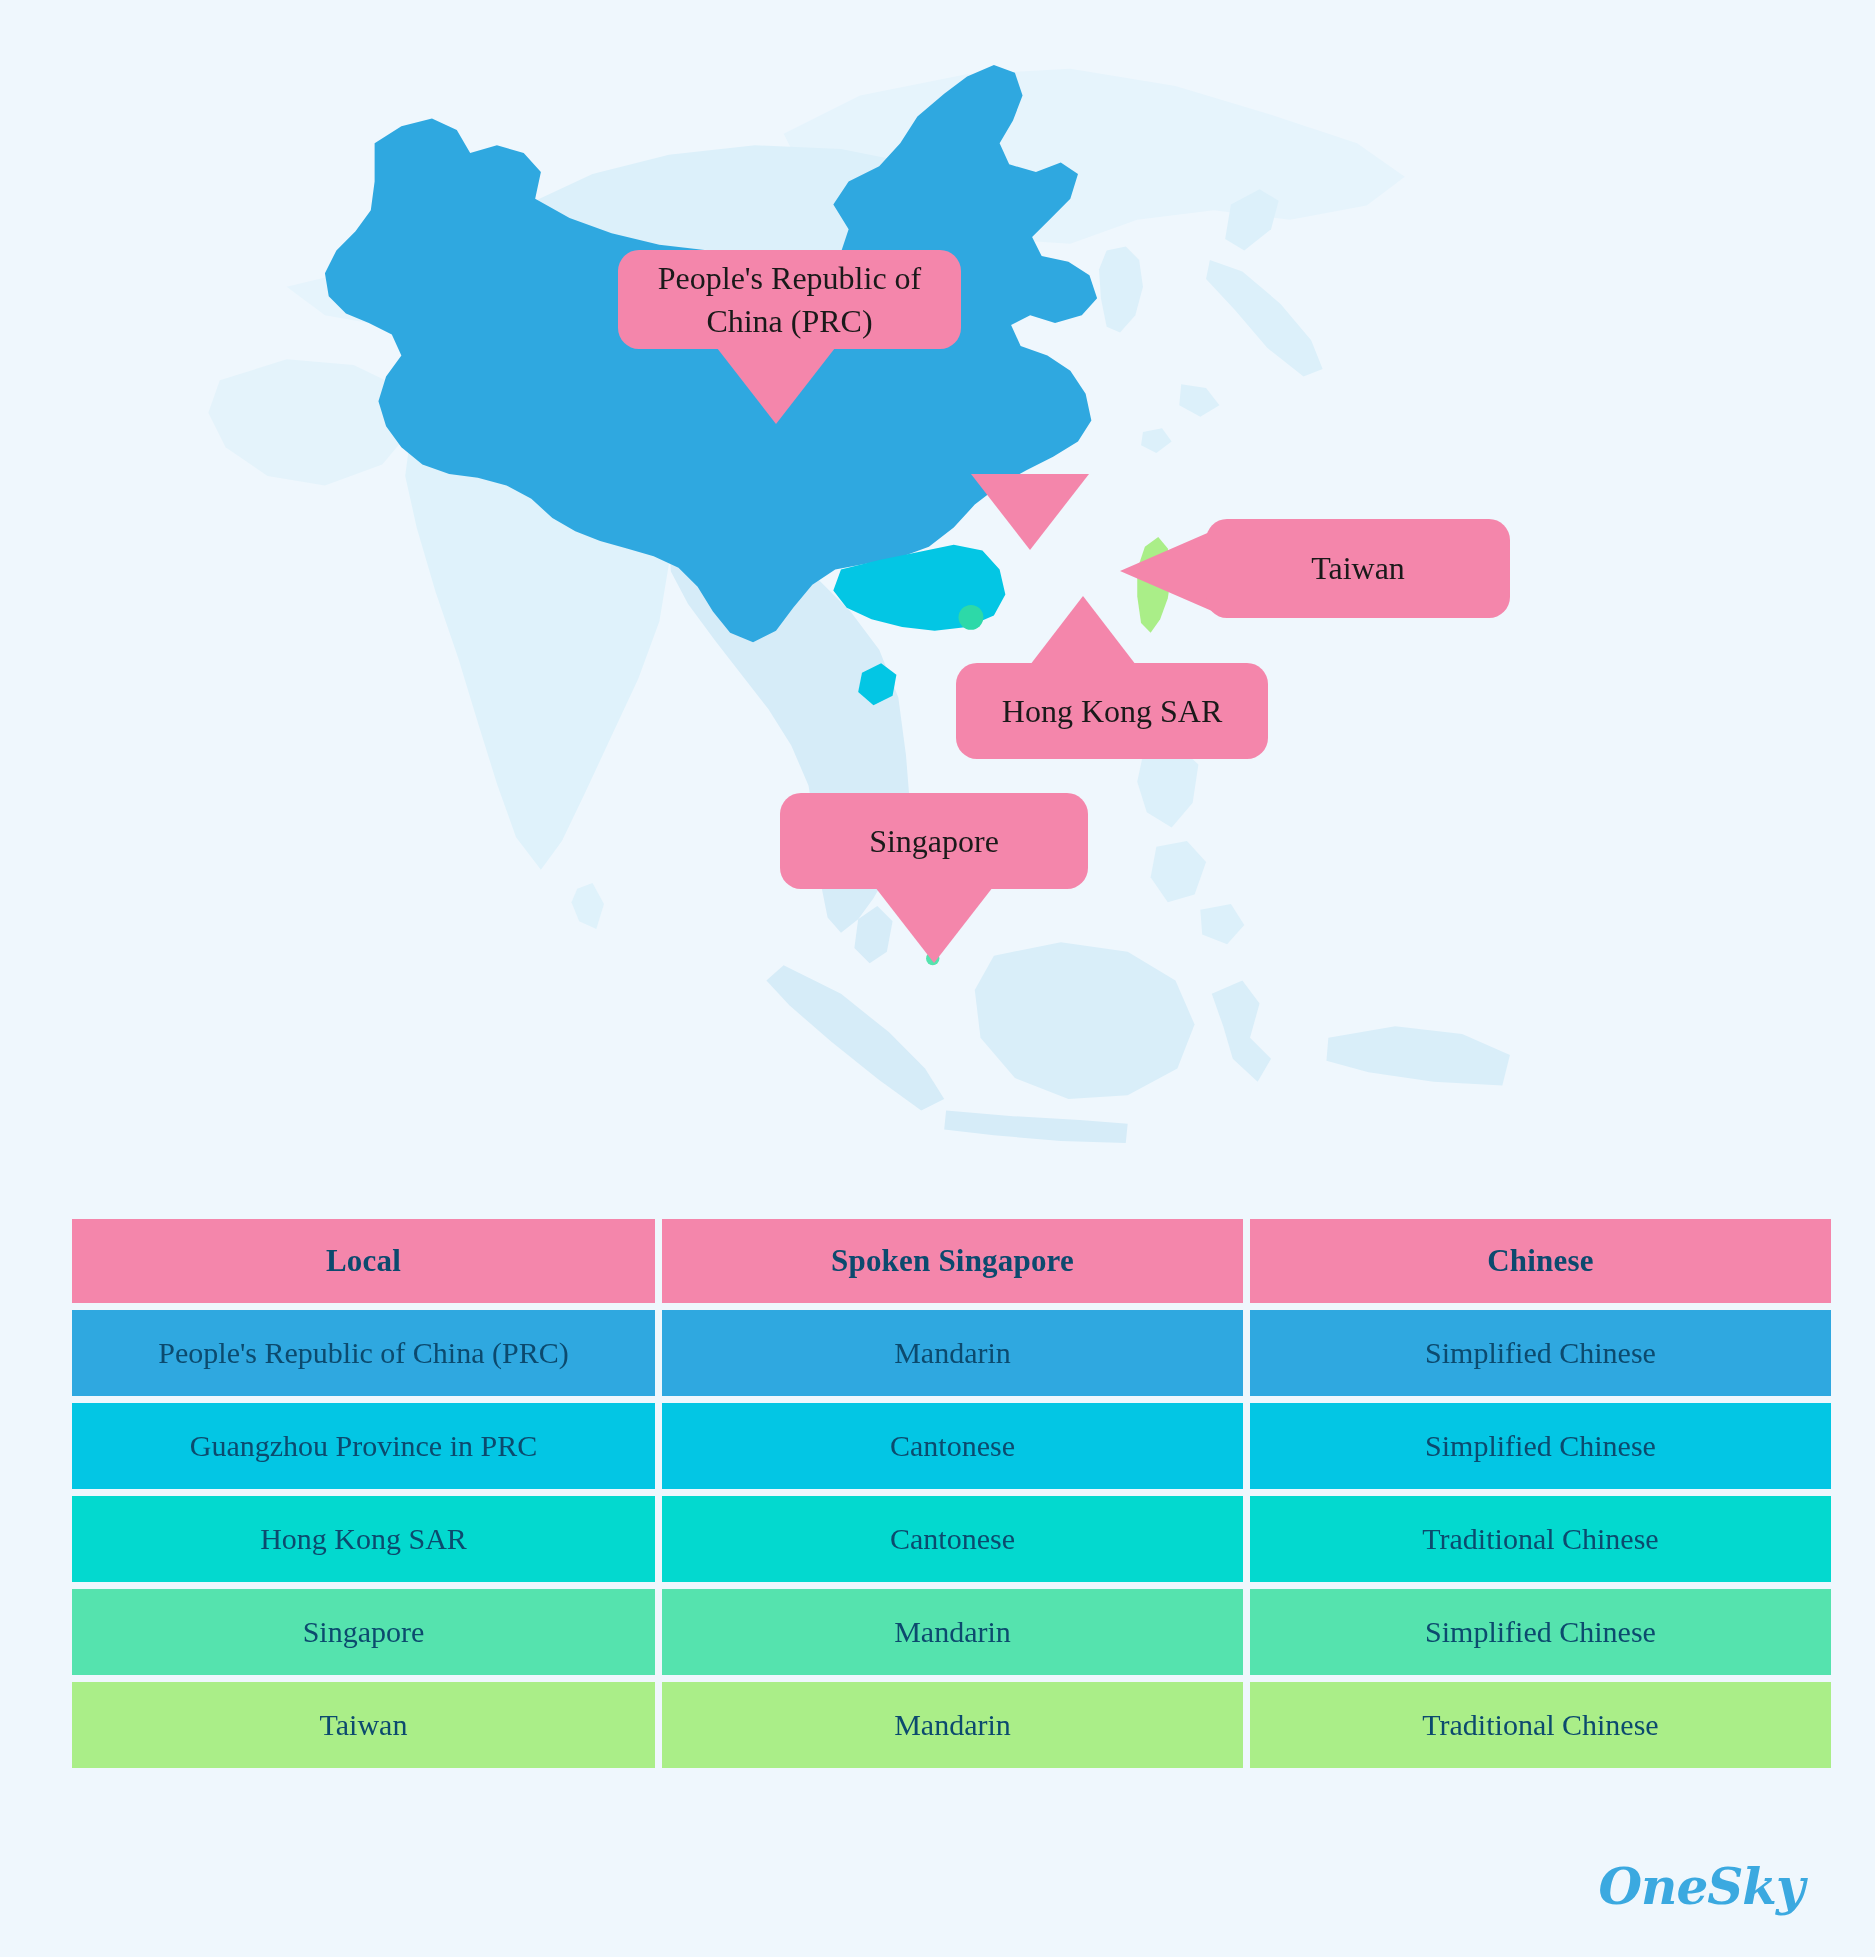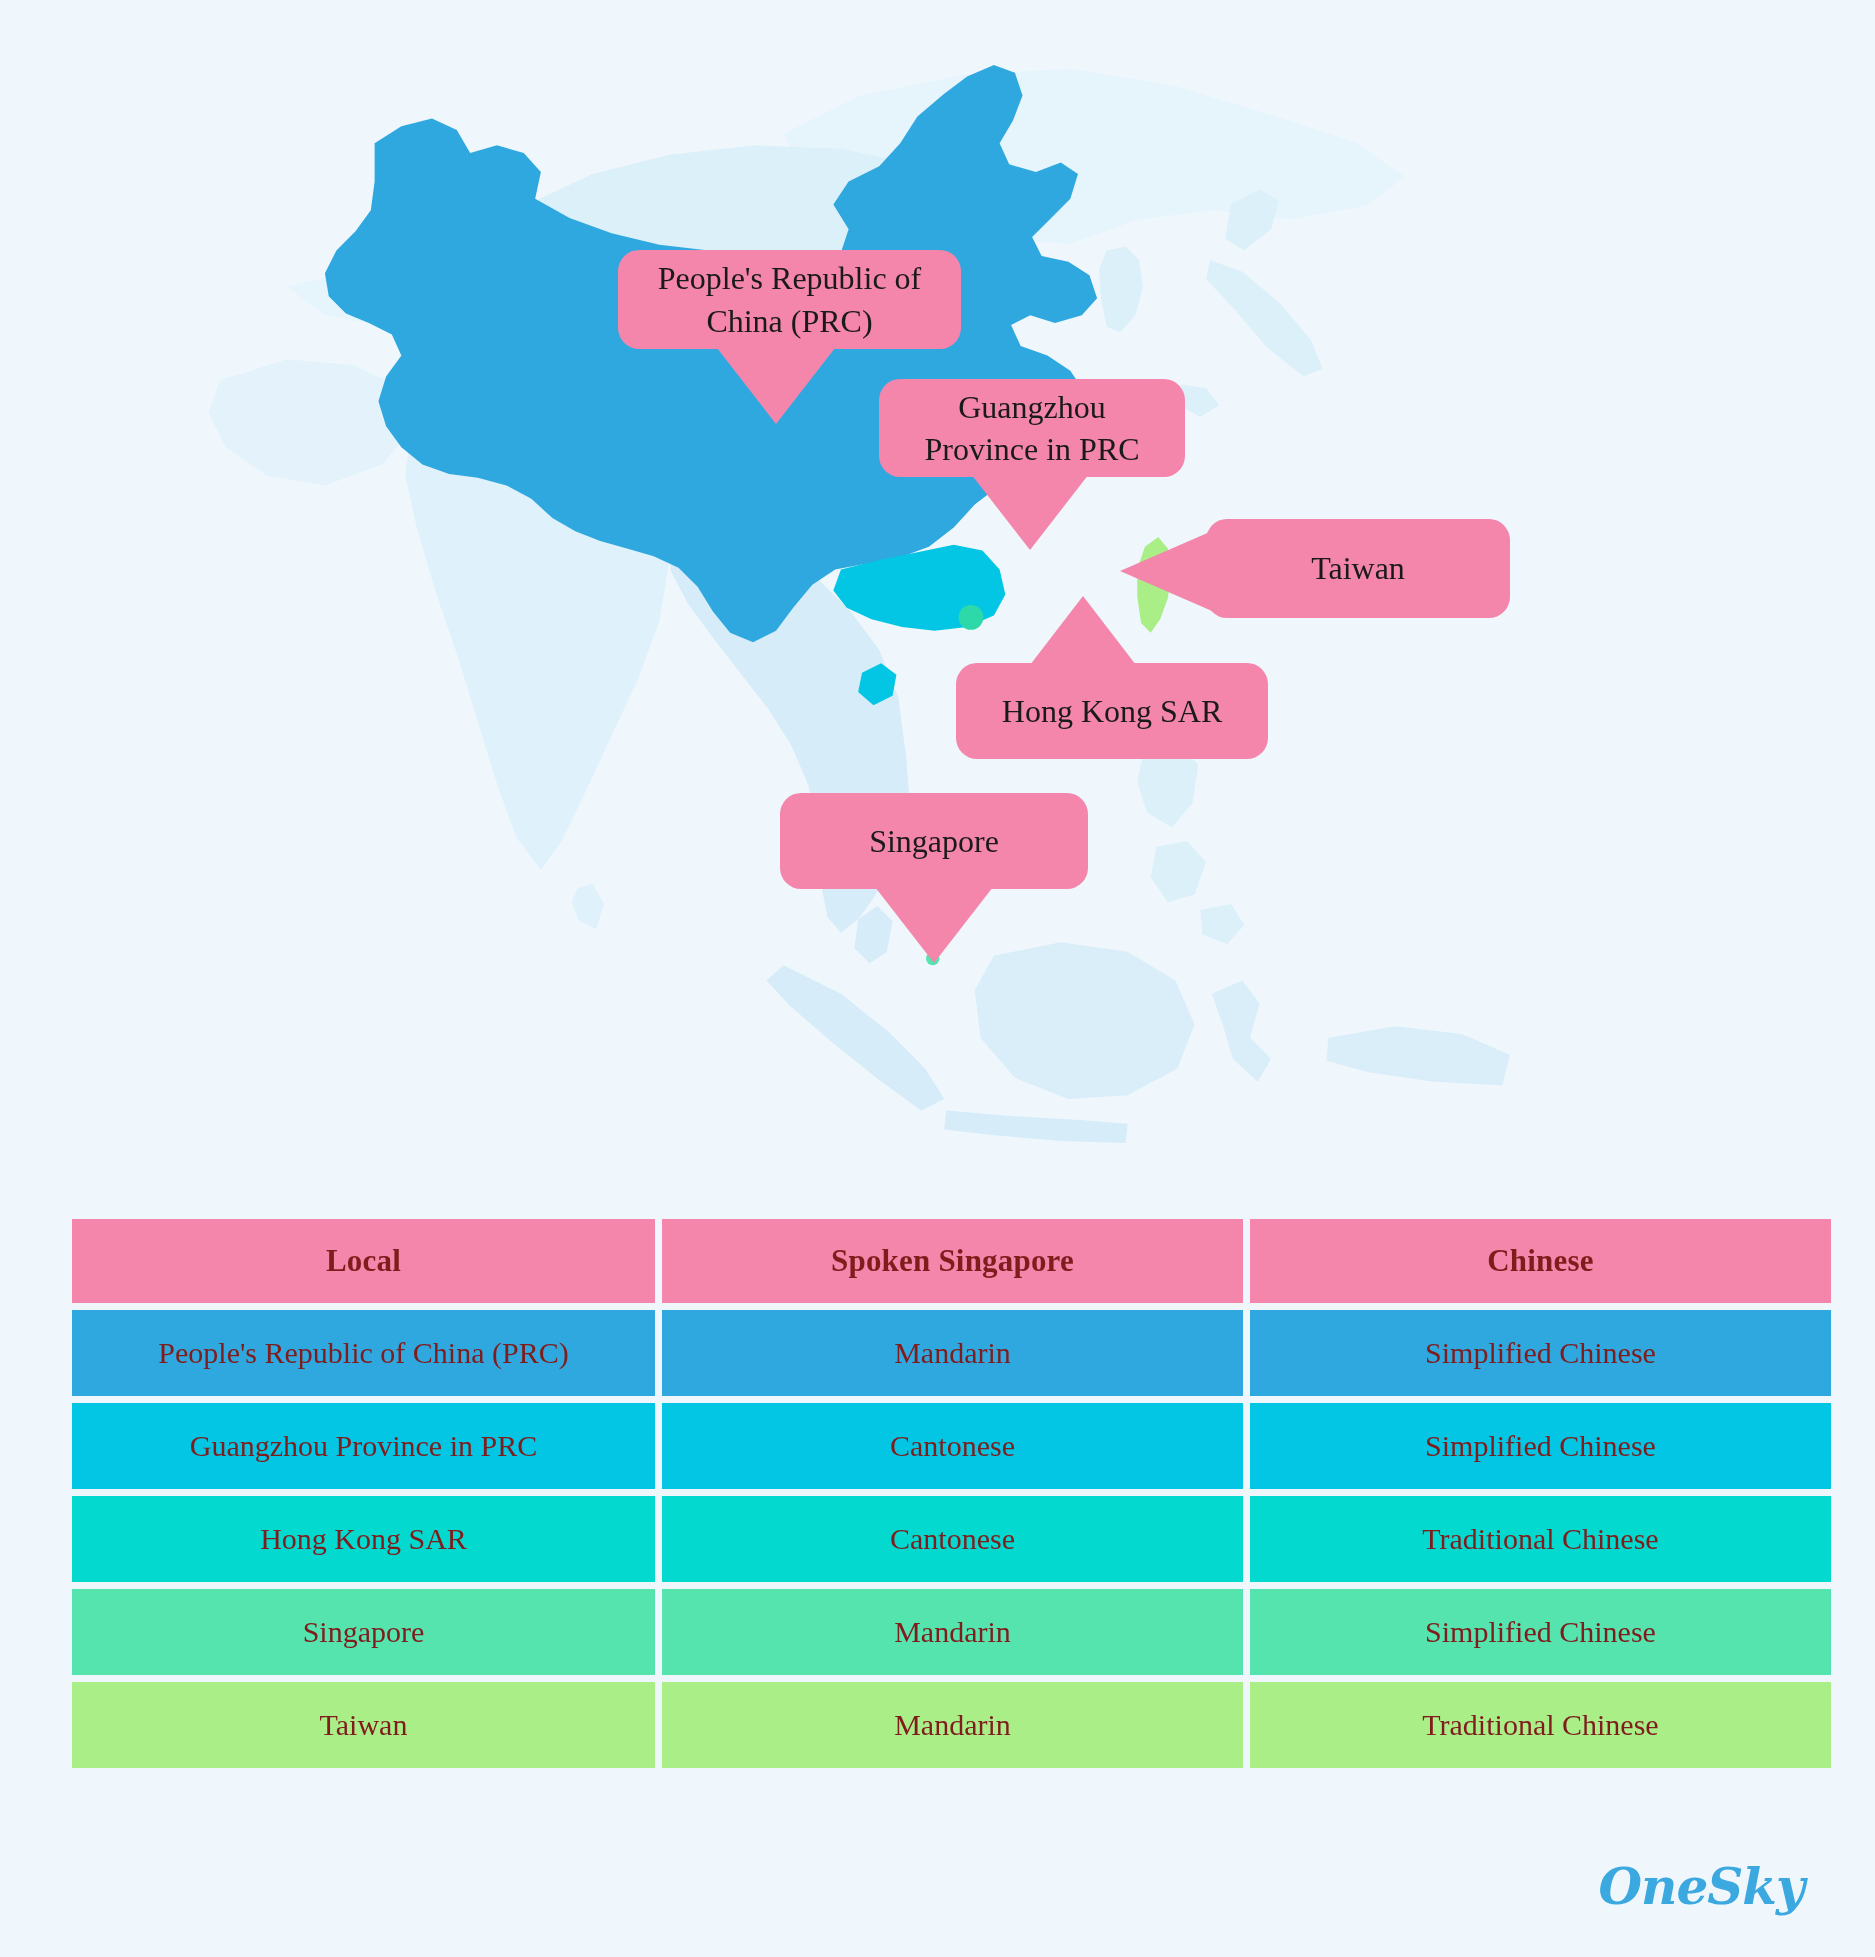--- a/index.html
+++ b/index.html
@@ -101,21 +101,21 @@
     top: 1212px;
     width: 1745px;
     border-collapse: separate;
     border-spacing: 7.6px 7.6px;
     table-layout: fixed;
   }
   #data-table th,
   #data-table td {
     text-align: center;
     vertical-align: middle;
-    color: #7f1d1d;
+    color: #0c4a6e;
     padding: 0;
     margin: 0;
   }
   #data-table th {
     height: 84px;
     background: #F486AB;
     font-weight: bold;
     font-size: 31px;
     letter-spacing: 0.2px;
   }
@@ -241,24 +241,20 @@
     <circle cx="976" cy="1003" r="7" fill="#55E3AE"></circle>
   </svg>
 
   <div class="tail-down" id="tail-prc"></div>
   <div class="callout" id="callout-prc">
     <span class="ctext">People's Republic of
 China (PRC)</span>
   </div>
 
   <div class="tail-down" id="tail-guangzhou"></div>
-  <div class="callout" id="callout-guangzhou">
-    <span class="ctext">Guangzhou
-Province in PRC</span>
-  </div>
 
   <div class="tail-left" id="tail-taiwan"></div>
   <div class="callout" id="callout-taiwan">
     <span class="ctext">Taiwan</span>
   </div>
 
   <div class="tail-up" id="tail-hongkong"></div>
   <div class="callout" id="callout-hongkong">
     <span class="ctext">Hong Kong SAR</span>
   </div>

